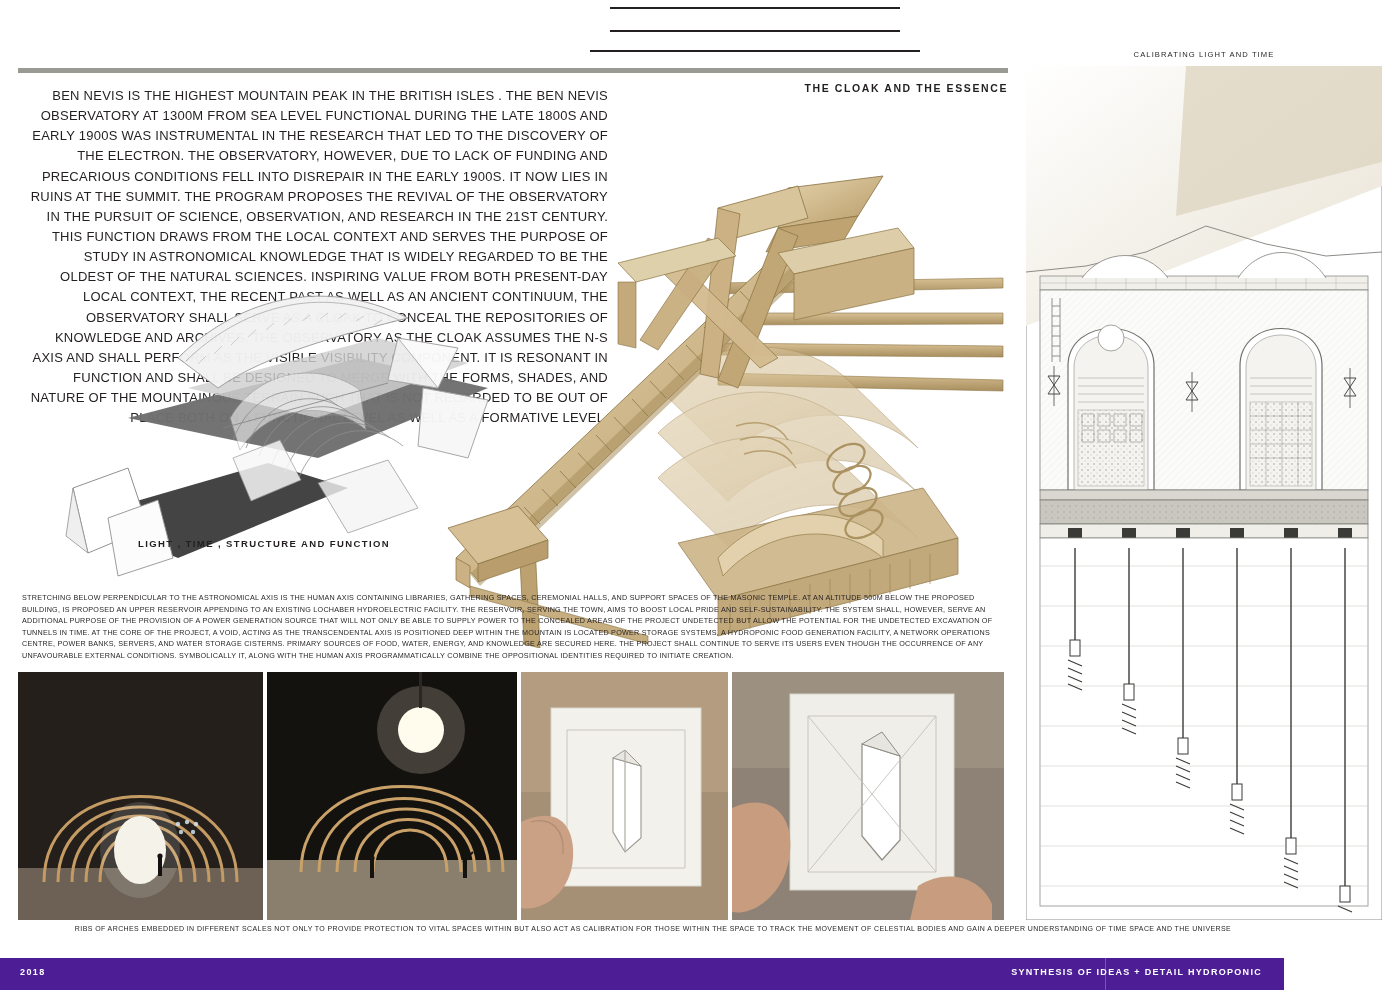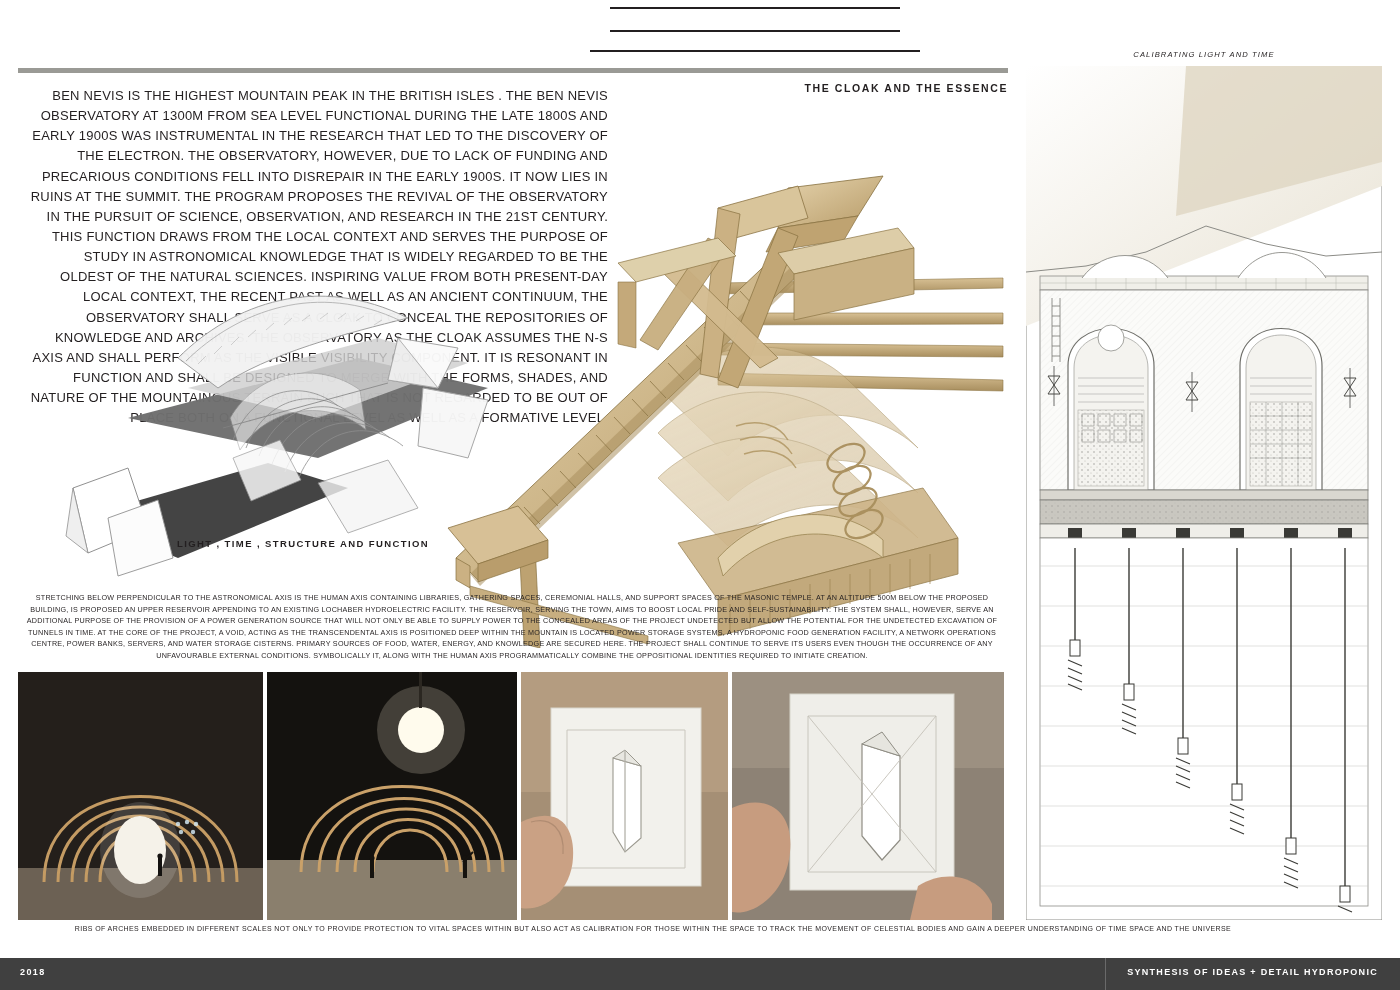--- a/index.html
+++ b/index.html
@@ -36,53 +36,53 @@
   .sec-title{
     position:absolute;width:100%;text-align:right;
     font-size:10.5px;font-weight:bold;letter-spacing:1.6px;top:14px;
   }
   .body-text{
     position:absolute;left:10px;top:18px;width:580px;
     font-size:13px;line-height:1.55;text-align:right;letter-spacing:.25px;
     text-transform:uppercase;
   }
   .caption-ltsf{
-    position:absolute;left:120px;top:470px;width:330px;text-align:center;
+    position:absolute;left:120px;top:470px;width:330px;
     font-size:9.5px;font-weight:bold;letter-spacing:1.4px;
   }
 
   
   .mid-text{
     position:absolute;left:22px;top:592px;width:980px;
-    font-size:7.2px;line-height:1.6;text-align:center;letter-spacing:.25px;
+    font-size:7.2px;line-height:1.6;text-align:left;letter-spacing:.25px;
     text-transform:uppercase;
   }
 
   
   .photos{position:absolute;left:18px;top:672px;width:988px;height:248px;display:flex;gap:4px;}
   .photo{position:relative;overflow:hidden;}
   .p1{width:245px;background:#2a2622;}
   .p2{width:250px;background:#171512;}
   .p3{width:207px;background:#b9a68e;}
   .p4{width:272px;background:#a89madd;}
   .p4{background:#9d8f7e;}
   .photo-caption{
     position:absolute;left:18px;top:925px;width:1270px;text-align:center;
     font-size:7px;letter-spacing:.4px;text-transform:uppercase;
   }
 
   
   .right-panel{position:absolute;left:1026px;top:66px;width:356px;height:854px;}
   .right-title{
     position:absolute;left:0;top:-16px;width:356px;text-align:center;
-    font-size:7.6px;letter-spacing:1.1px;text-transform:uppercase;font-style:italic;
+    font-size:7.6px;letter-spacing:1.1px;text-transform:uppercase;
   }
 
   
-  .footer{position:absolute;left:0;top:958px;width:1400px;height:32px;background:#404040;}
+  .footer{position:absolute;left:0;top:958px;width:1284px;height:32px;background:#4c1d95;}
   .footer .yr{
     position:absolute;left:20px;top:9px;color:#fff;font-size:9px;font-weight:bold;letter-spacing:1.4px;
   }
   .footer .rt{
     position:absolute;right:22px;top:9px;color:#fff;font-size:9px;font-weight:bold;letter-spacing:1.3px;
   }
   .footer .vline{position:absolute;left:1105px;top:0;width:1px;height:32px;background:#6a6a6a;}
 </style>
 </head>
 <body>

